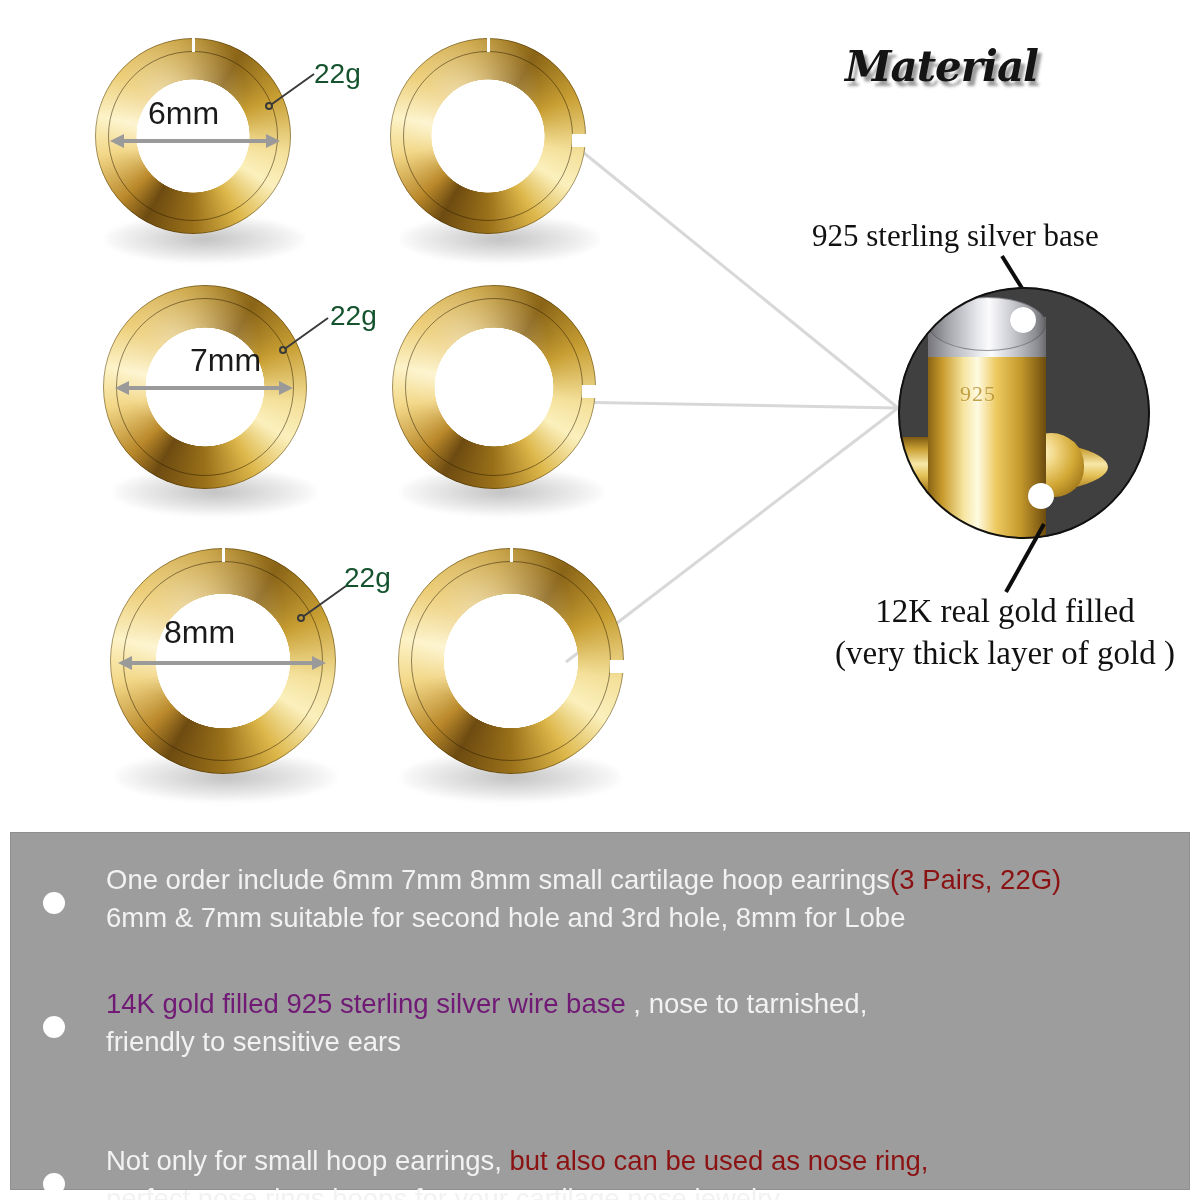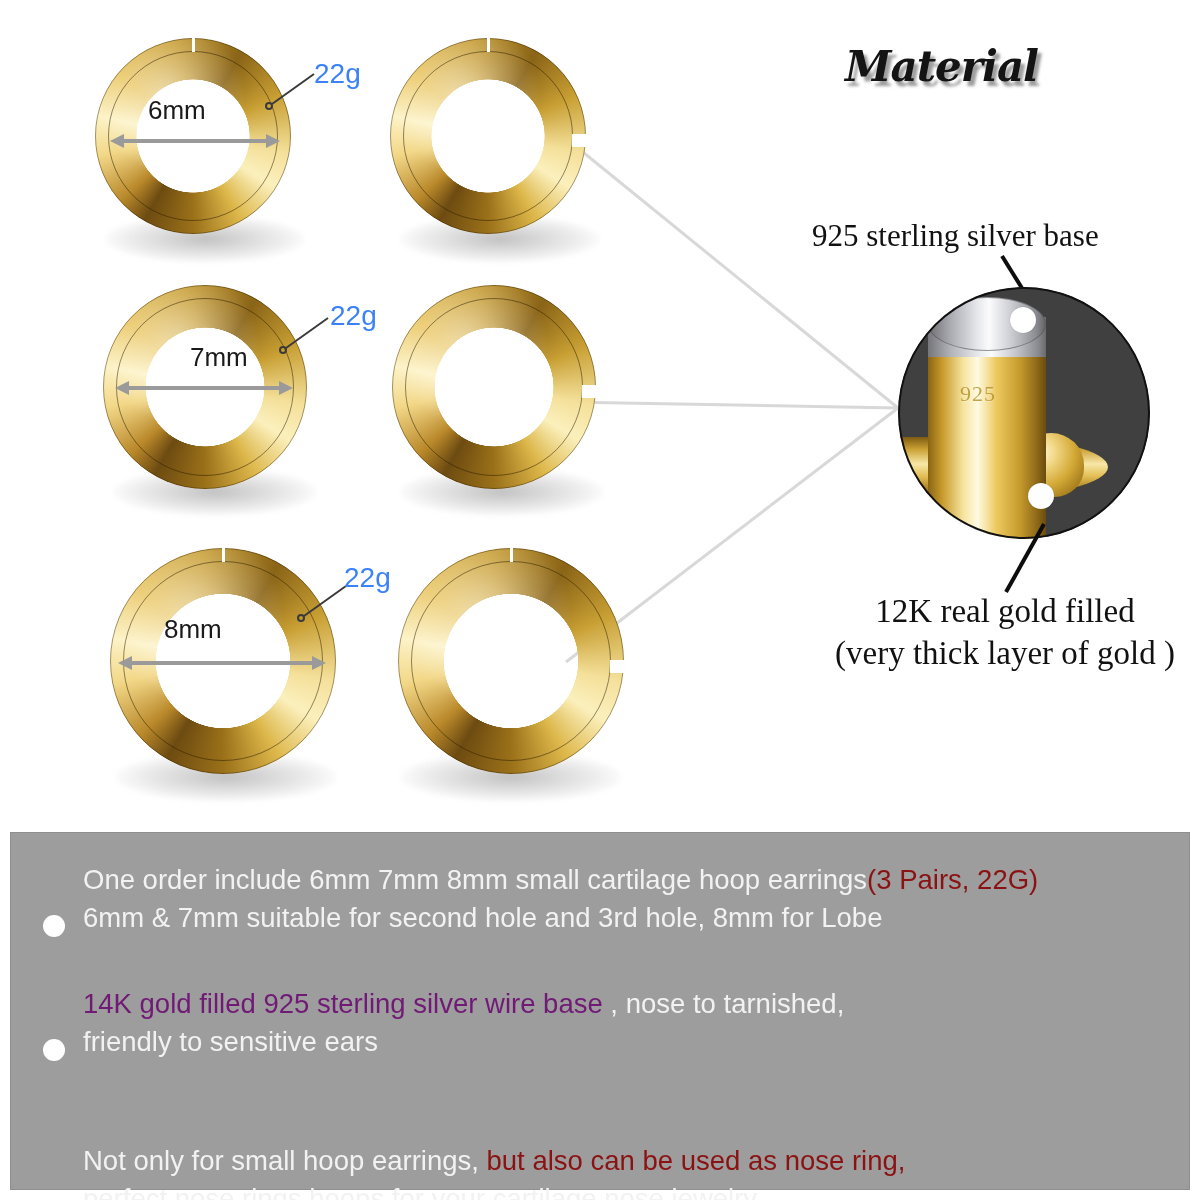--- a/index.html
+++ b/index.html
@@ -121,30 +121,30 @@
   .shadow {
     position: absolute;
     border-radius: 50%;
     background: radial-gradient(ellipse at 50% 50%, rgba(120,120,120,0.45) 0%, rgba(160,160,160,0.18) 55%, rgba(255,255,255,0) 75%);
     filter: blur(2px);
   }
 
   
   .dim-label {
     position: absolute;
-    font-size: 26px;
+    font-size: 32px;
     color: #1a1a1a;
     font-family: "Liberation Sans", sans-serif;
     letter-spacing: 0px;
     text-align: right;
   }
   .gauge-label {
     position: absolute;
     font-size: 28px;
-    color: #3b82f6;
+    color: #14532d;
     font-family: "Liberation Sans", sans-serif;
   }
 
   
   .material-title {
     position: absolute;
     font-family: "DejaVu Serif", serif;
     font-style: italic;
     font-weight: bold;
     font-size: 42px;
@@ -279,21 +279,22 @@
     top: 832px;
     width: 1180px;
     height: 358px;
     background: #9d9d9d;
     border: 1px solid #8f8f8f;
     box-sizing: border-box;
   }
   .bullet-row {
     position: absolute;
     display: flex;
-    align-items: flex-end;
+    align-items: center;
+    gap: 23px;
   }
   .bullet-dot {
     width: 22px;
     height: 22px;
     border-radius: 50%;
     background: #ffffff;
     flex: 0 0 auto;
     margin-top: 8px;
     margin-right: 18px;
   }

